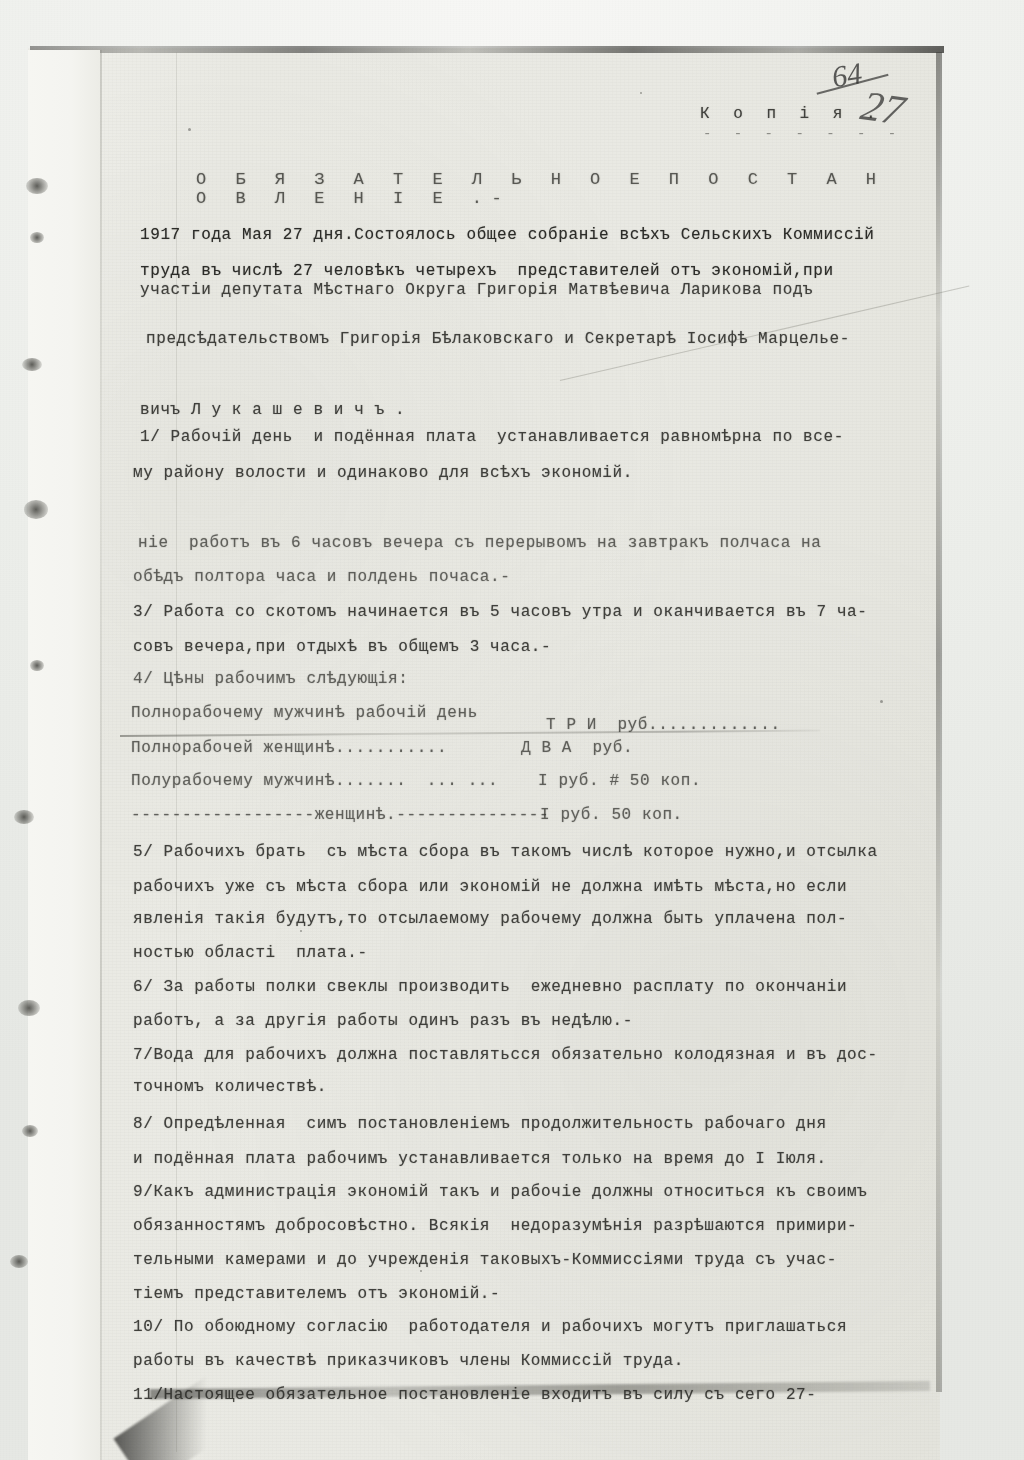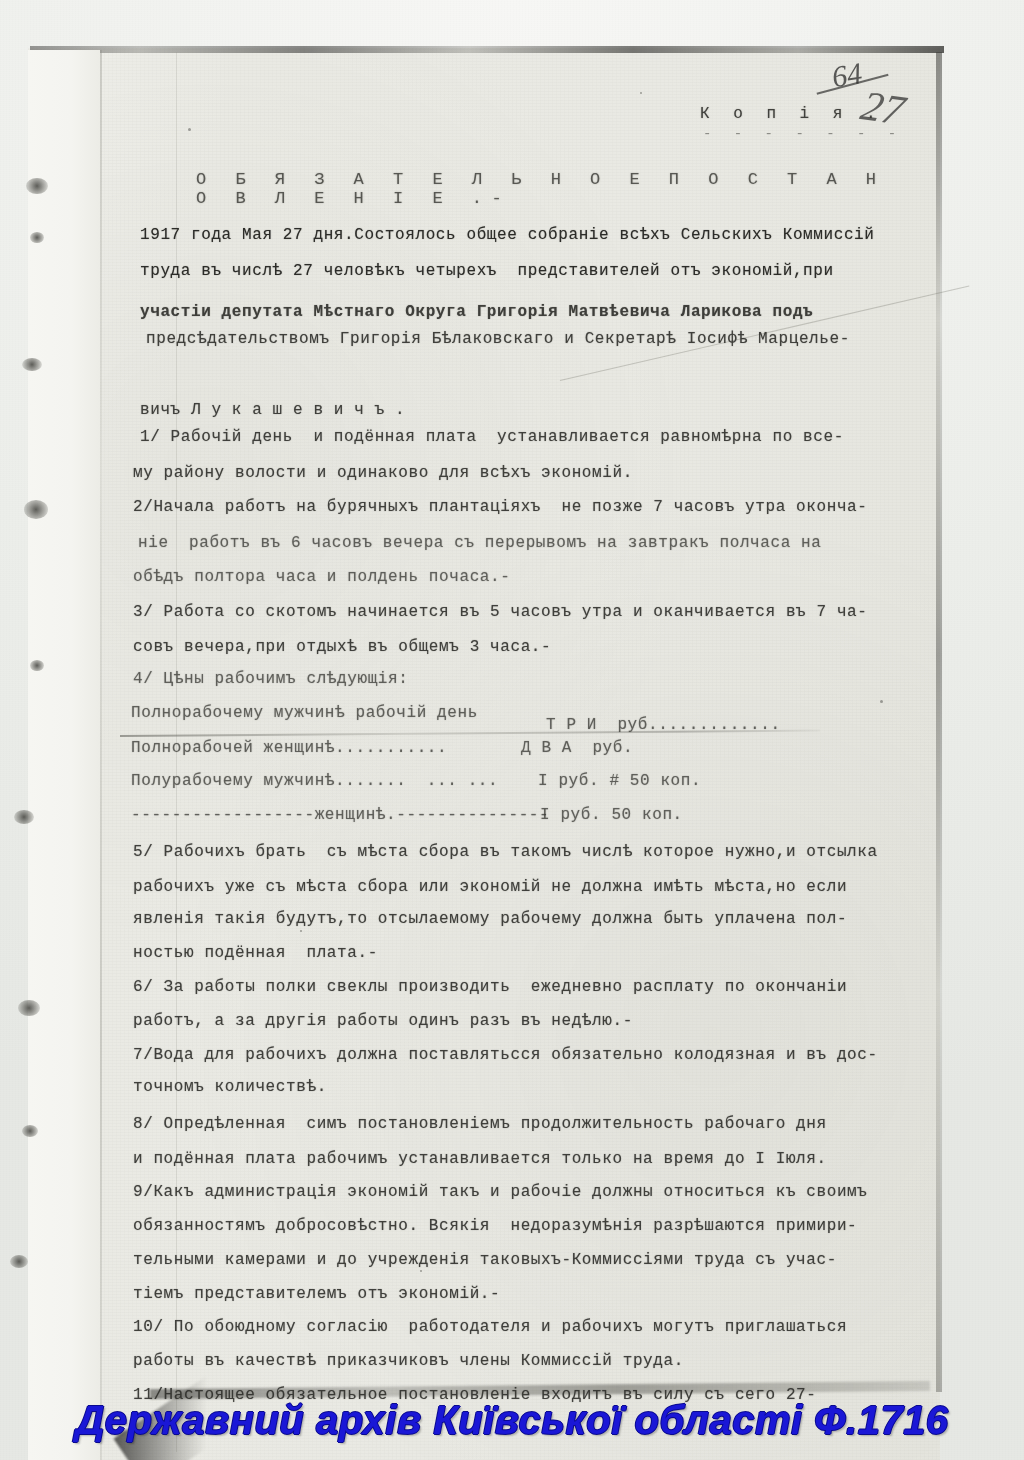--- a/index.html
+++ b/index.html
@@ -277,48 +277,47 @@
 
   <div class="typed">
 
     <div class="hdr-copy" style="left:700px;top:105px;">К о п і я .</div>
     <div class="hdr-dash" style="left:703px;top:126px;">- - - - - - -</div>
 
     <div class="doc-title faded" style="left:196px;top:170px;">О Б Я З А Т Е Л Ь Н О Е   П О С Т А Н О В Л Е Н І Е .-</div>
 
     <div class="ln strong" style="left:140px;top:226px;">1917 года Мая 27 дня.Состоялось общее собраніе всѣхъ Сельскихъ Коммиссій</div>
     <div class="ln strong" style="left:140px;top:262px;">труда въ числѣ 27 человѣкъ четырехъ  представителей отъ экономій,при</div>
-    <div class="ln" style="left:140px;top:303px;font-weight:bold;">участіи депутата Мѣстнаго Округа Григорія Матвѣевича Ларикова подъ</div>
+    <div class="ln" style="left:140px;top:281px;">участіи депутата Мѣстнаго Округа Григорія Матвѣевича Ларикова подъ</div>
     <div class="ln" style="left:146px;top:330px;">предсѣдательствомъ Григорія Бѣлаковскаго и Секретарѣ Іосифѣ Марцелье-</div>
     <div class="ln" style="left:140px;top:365px;margin-top:36px;">вичъ Л у к а ш е в и ч ъ .</div>
 
     <div class="ln" style="left:140px;top:428px;">1/ Рабочій день  и подённая плата  устанавливается равномѣрна по все-</div>
     <div class="ln" style="left:133px;top:464px;">му району волости и одинаково для всѣхъ экономій.</div>
 
-    <div class="ln" style="left:133px;top:498px;">2/Начала работъ на бурячныхъ плантаціяхъ  не позже 7 часовъ утра окончa-</div>
     <div class="ln faded" style="left:138px;top:534px;">ніе  работъ въ 6 часовъ вечера съ перерывомъ на завтракъ полчаса на</div>
     <div class="ln faded" style="left:133px;top:568px;">обѣдъ полтора часа и полдень почаса.-</div>
 
     <div class="ln" style="left:133px;top:603px;">3/ Работа со скотомъ начинается въ 5 часовъ утра и оканчивается въ 7 ча-</div>
     <div class="ln" style="left:133px;top:638px;">совъ вечера,при отдыхѣ въ общемъ 3 часа.-</div>
 
     <div class="ln faded" style="left:133px;top:670px;">4/ Цѣны рабочимъ слѣдующія:</div>
     <div class="ln faded" style="left:131px;top:704px;">Полнорабочему мужчинѣ рабочій день</div>
     <div class="ln faded" style="left:546px;top:716px;">Т Р И  руб.............</div>
     <div class="ln faded" style="left:131px;top:739px;">Полнорабочей женщинѣ...........</div>
     <div class="ln faded" style="left:521px;top:739px;">Д В А  руб.</div>
     <div class="ln faded" style="left:131px;top:772px;">Полурабочему мужчинѣ.......  ... ...</div>
     <div class="ln faded" style="left:538px;top:772px;">I руб. # 50 коп.</div>
     <div class="ln faded" style="left:131px;top:806px;">------------------женщинѣ.---------------</div>
     <div class="ln faded" style="left:540px;top:806px;">I руб. 50 коп.</div>
 
     <div class="ln" style="left:133px;top:843px;">5/ Рабочихъ брать  съ мѣста сбора въ такомъ числѣ которое нужно,и отсылка</div>
     <div class="ln" style="left:133px;top:910px;">явленія такія будутъ,то отсылаемому рабочему должна быть уплачена пол-</div>
     <div class="ln" style="left:133px;top:878px;">рабочихъ уже съ мѣста сбора или экономій не должна имѣть мѣста,но если</div>
-    <div class="ln" style="left:133px;top:944px;">ностью подённая  плата.-</div>
+    <div class="ln" style="left:133px;top:944px;">ностью області  плата.-</div>
 
     <div class="ln" style="left:133px;top:978px;">6/ За работы полки свеклы производить  ежедневно расплату по окончаніи</div>
     <div class="ln" style="left:133px;top:1012px;">работъ, а за другія работы одинъ разъ въ недѣлю.-</div>
 
     <div class="ln" style="left:133px;top:1046px;">7/Вода для рабочихъ должна поставлятьсся обязательно колодязная и въ дос-</div>
     <div class="ln" style="left:133px;top:1078px;">точномъ количествѣ.</div>
 
     <div class="ln" style="left:133px;top:1115px;">8/ Опредѣленная  симъ постановленіемъ продолжительность рабочаго дня</div>
     <div class="ln" style="left:133px;top:1150px;">и подённая плата рабочимъ устанавливается только на время до I Іюля.</div>
 
@@ -327,15 +326,14 @@
     <div class="ln" style="left:133px;top:1251px;">тельными камерами и до учрежденія таковыхъ-Коммиссіями труда съ учас-</div>
     <div class="ln" style="left:133px;top:1285px;">тіемъ представителемъ отъ экономій.-</div>
 
     <div class="ln" style="left:133px;top:1318px;">10/ По обоюдному согласію  работодателя и рабочихъ могутъ приглашаться</div>
     <div class="ln" style="left:133px;top:1352px;">работы въ качествѣ приказчиковъ члены Коммиссій труда.</div>
 
     <div class="ln" style="left:133px;top:1386px;">11/Настоящее обязательное постановленіе входитъ въ силу съ сего 27-</div>
 
   </div>
 
-  <div class="watermark">Державний архів Київської області Ф.1716</div>
 
 </div>
 
 </body></html>

